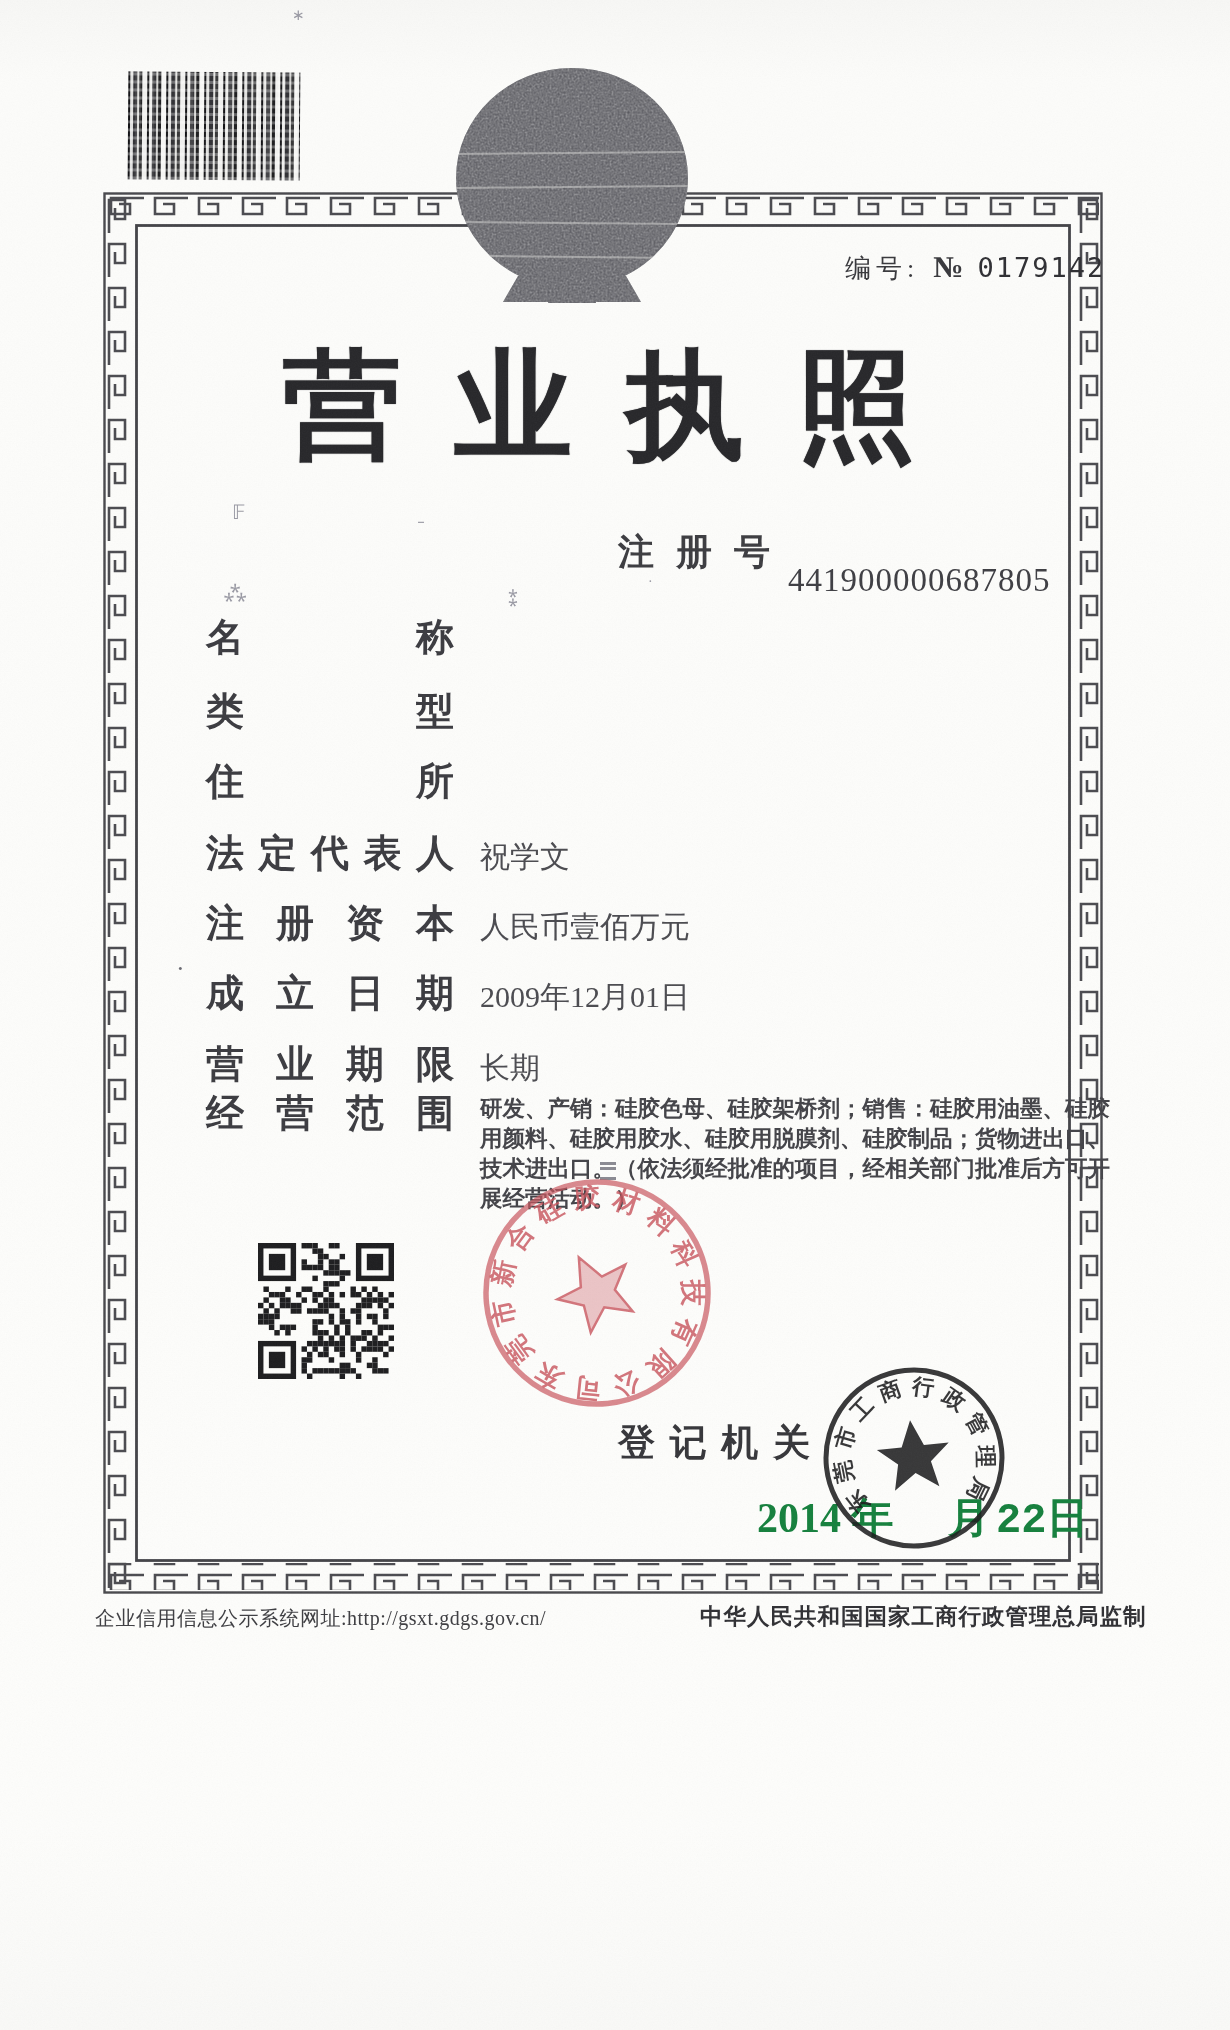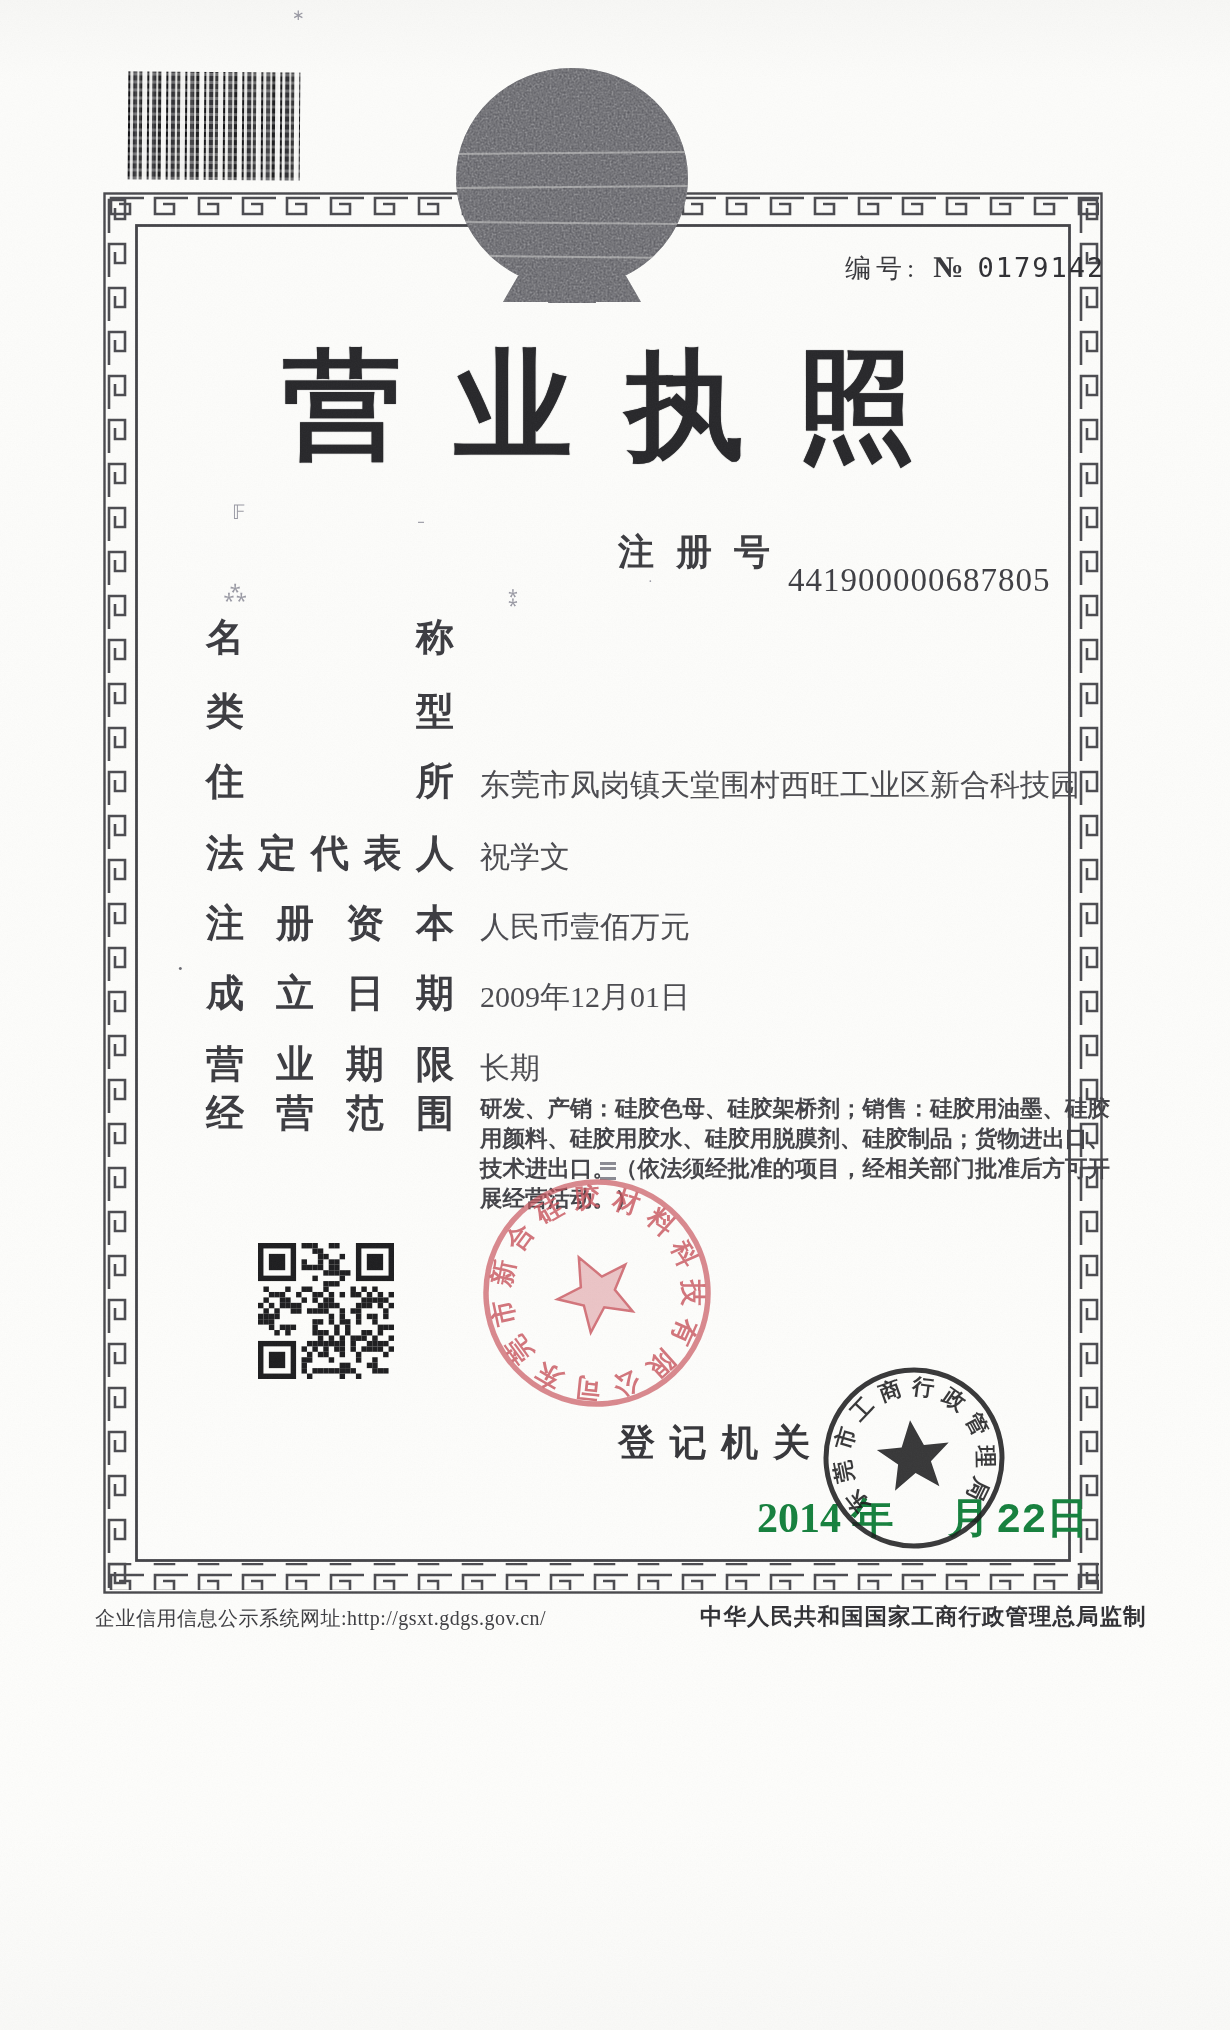--- a/index.html
+++ b/index.html
@@ -144,21 +144,20 @@
   <div class="lab spread">
       <span>类</span>
       <span>型</span>
     </div>
 </div>
 <div class="row" style="top:756px">
   <div class="lab spread">
       <span>住</span>
       <span>所</span>
     </div>
-  <div class="val">东莞市凤岗镇天堂围村西旺工业区新合科技园</div>
 </div>
 <div class="row" style="top:828px">
   <div class="lab spread">
       <span>法</span>
       <span>定</span>
       <span>代</span>
       <span>表</span>
       <span>人</span>
     </div>
   <div class="val">祝学文</div>

